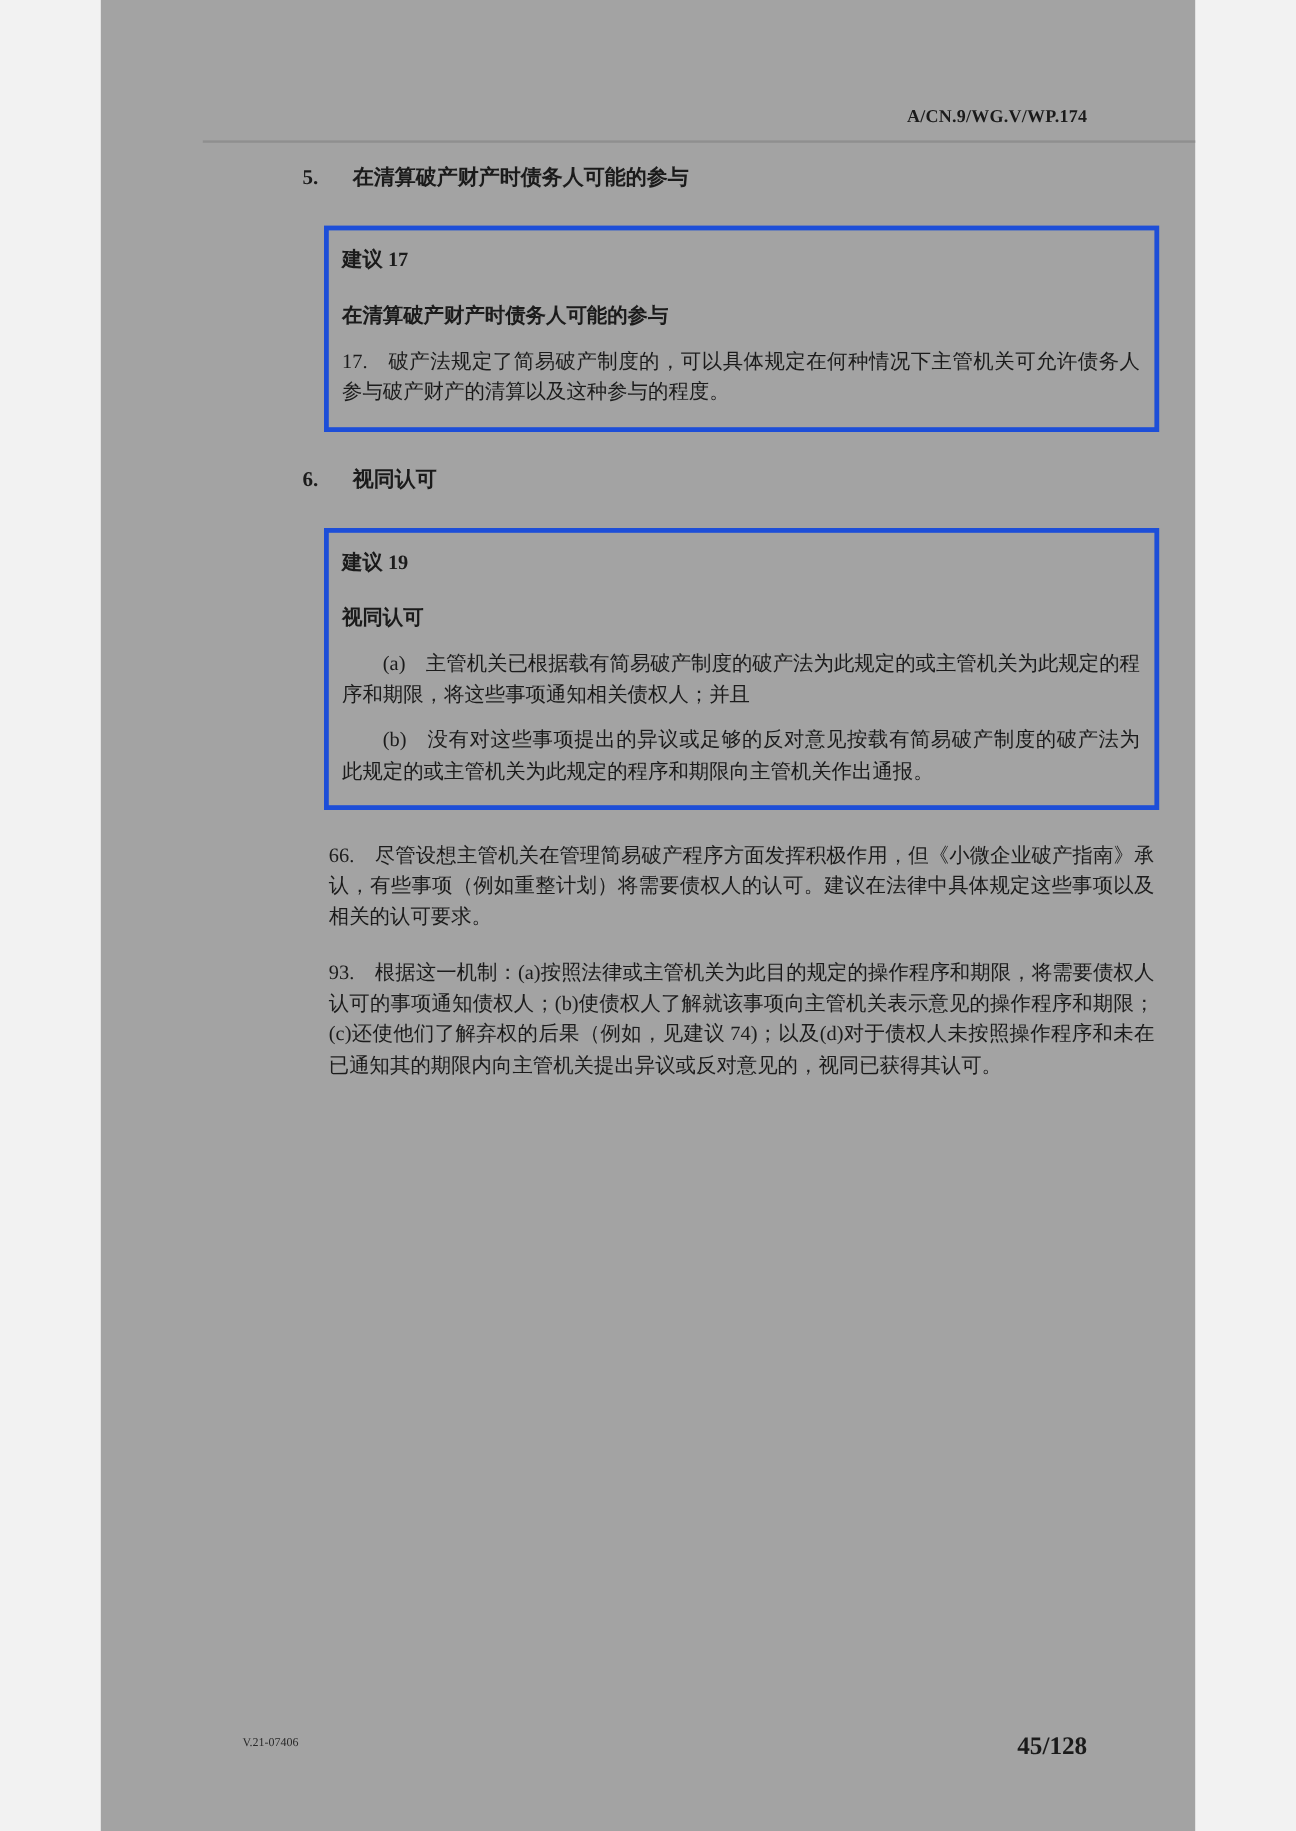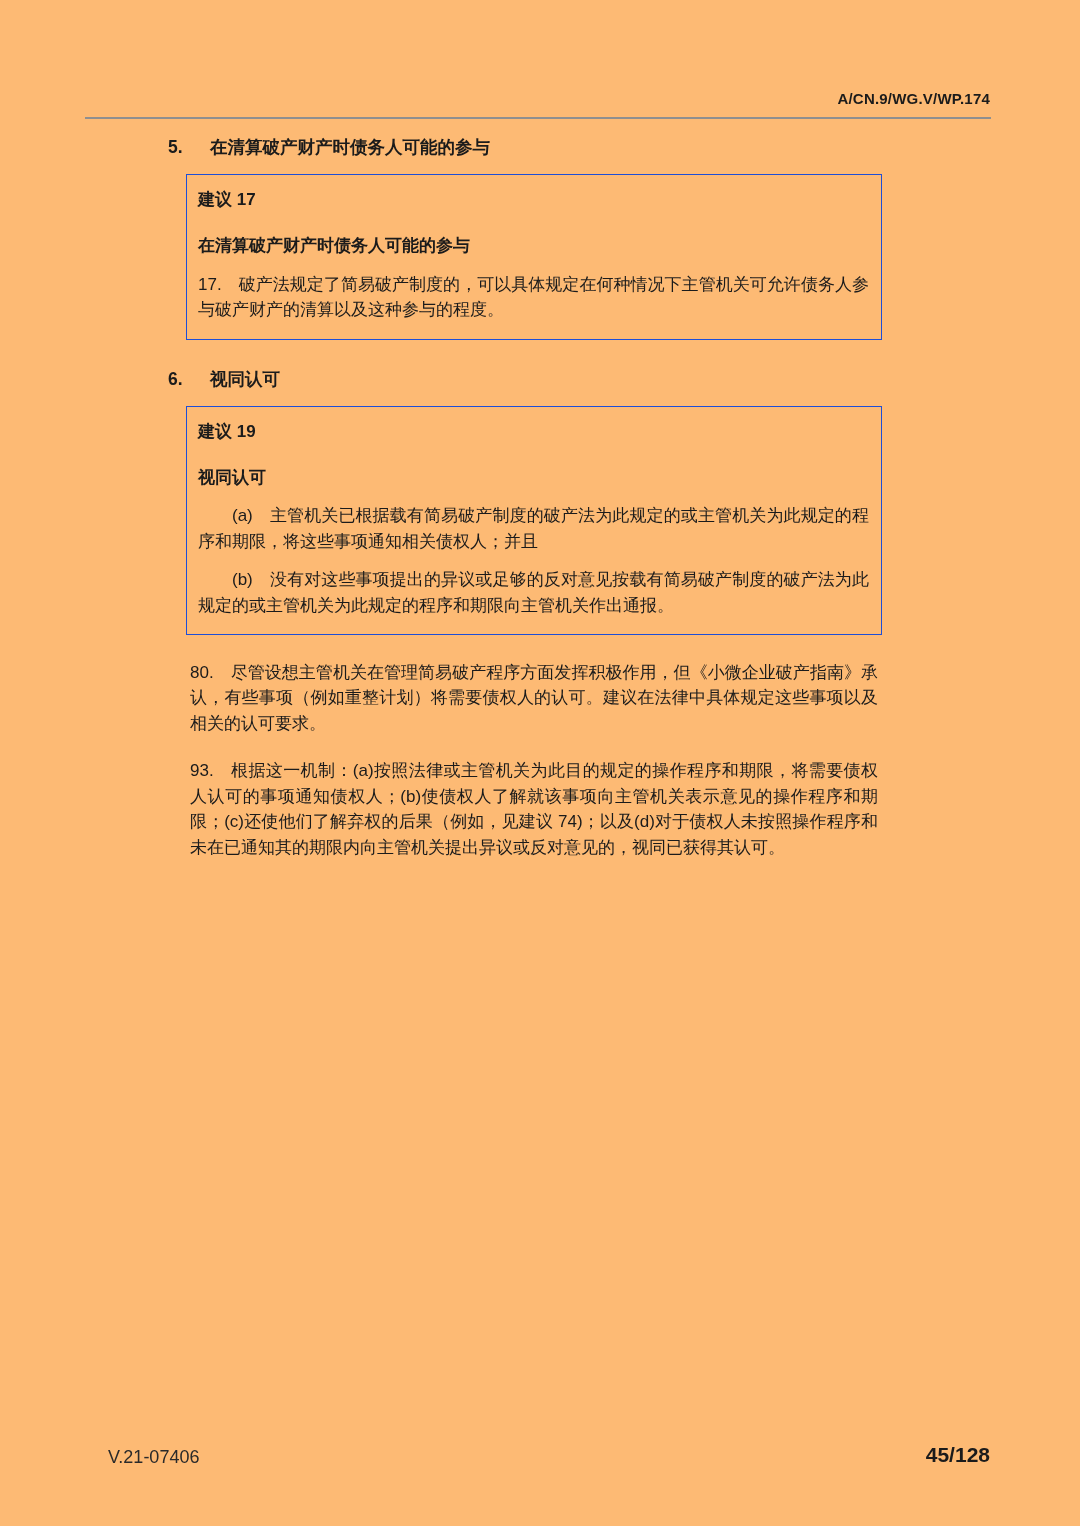--- a/index.html
+++ b/index.html
@@ -1,21 +1,21 @@
 <!DOCTYPE html>
 <html><head>
 <meta charset="utf-8">
 <style>
   html,body{margin:0;padding:0;background:#f2f2f2;}
   .page{
     position:relative;
-    width:1080px;height:1526px;
+    width:912px;height:1526px;
     margin:0 auto;
-    background:#fdba74;
-    font-family:Liberation Sans, sans-serif;
+    background:#a3a3a3;
+    font-family:Liberation Serif, serif;
     color:#1b1b1b;
     overflow:hidden;
   }
   .doc-symbol{
     position:absolute;top:90px;right:90px;
     font-weight:bold;font-size:15px;letter-spacing:.2px;
   }
   .header-rule{
     position:absolute;top:117px;left:85px;width:906px;height:0;
     border-top:2px solid #8f8f8f;
@@ -29,35 +29,35 @@
     display:flex;
     margin-left:-22px;
     font-weight:bold;font-size:17.5px;line-height:21px;
     text-align:left;
   }
   .section-heading.second{margin-top:29px;}
   .sec-num{flex:none;width:42px;}
   .sec-title{flex:1;}
   .rec-box{
     box-sizing:border-box;
-    margin:16px 0 0 -4px;
+    margin:30px 0 0 -4px;
     width:calc(100% + 8px);
-    border:1px solid #1d4ed8;
+    border:4px solid #1d4ed8;
     padding:12px 12px 16px 11px;
   }
   p{margin:0;}
   .rec-label{font-weight:bold;}
   .rec-title{font-weight:bold;margin-top:21px;}
   .rec-box .para{margin-top:13px;}
   .subpara{text-indent:2em;margin-top:13px;}
   .body-para{margin-top:22px;}
   .rec-box + .body-para{margin-top:25px;}
   .footer-left{
-    position:absolute;left:108px;top:1447px;
-    font-size:18px;color:#2a2a2a;
+    position:absolute;left:118px;top:1447px;
+    font-size:10px;color:#2a2a2a;
   }
   .footer-right{
     position:absolute;right:90px;top:1443px;
     font-weight:bold;font-size:21px;
   }
 </style>
 </head>
 <body>
 
 <div class="page">
@@ -84,21 +84,21 @@
       <span class="sec-title">视同认可</span>
     </div>
 
     <div class="rec-box">
       <p class="rec-label">建议 19</p>
       <p class="rec-title">视同认可</p>
       <p class="subpara">(a) 主管机关已根据载有简易破产制度的破产法为此规定的或主管机关为此规定的程序和期限，将这些事项通知相关债权人；并且</p>
       <p class="subpara">(b) 没有对这些事项提出的异议或足够的反对意见按载有简易破产制度的破产法为此规定的或主管机关为此规定的程序和期限向主管机关作出通报。</p>
     </div>
 
-    <p class="body-para">80. 尽管设想主管机关在管理简易破产程序方面发挥积极作用，但《小微企业破产指南》承认，有些事项（例如重整计划）将需要债权人的认可。建议在法律中具体规定这些事项以及相关的认可要求。</p>
+    <p class="body-para">66. 尽管设想主管机关在管理简易破产程序方面发挥积极作用，但《小微企业破产指南》承认，有些事项（例如重整计划）将需要债权人的认可。建议在法律中具体规定这些事项以及相关的认可要求。</p>
     <p class="body-para">93. 根据这一机制：(a)按照法律或主管机关为此目的规定的操作程序和期限，将需要债权人认可的事项通知债权人；(b)使债权人了解就该事项向主管机关表示意见的操作程序和期限；(c)还使他们了解弃权的后果（例如，见建议 74)；以及(d)对于债权人未按照操作程序和未在已通知其的期限内向主管机关提出异议或反对意见的，视同已获得其认可。</p>
 
   </main>
 
   <div class="footer-left">V.21-07406</div>
   <div class="footer-right">45/128</div>
 
 </div>
 
 </body></html>

